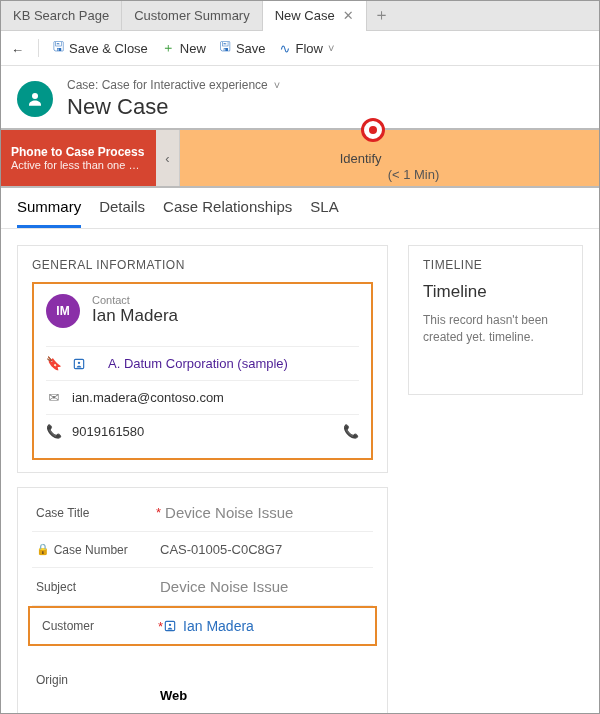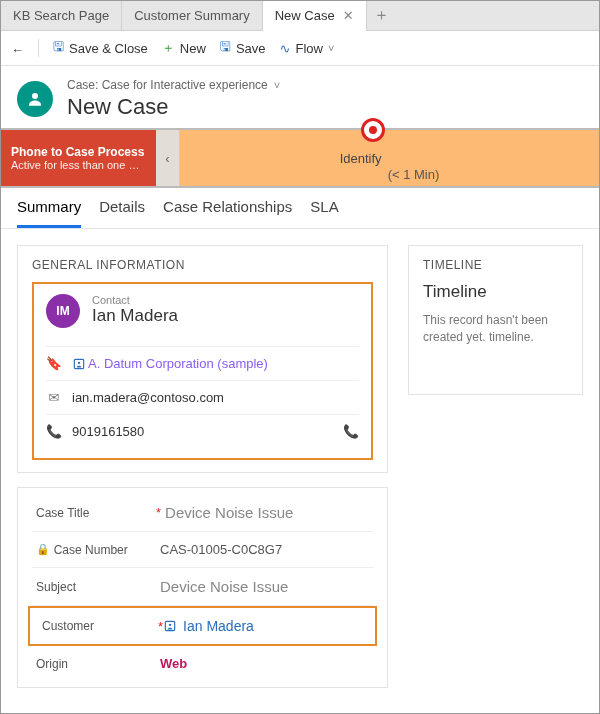--- a/index.html
+++ b/index.html
@@ -53,29 +53,29 @@
 
   
   .orange-box { border:2px solid #e8892a; padding:10px 12px; }
   .contact-row { display:flex; gap:12px; margin-bottom:18px; }
   .avatar { width:34px; height:34px; border-radius:50%; background:#8a2fa8; color:#fff; display:flex; align-items:center; justify-content:center; font-size:12px; font-weight:600; }
   .contact-name { font-size:17px; color:#333; }
   .contact-label { font-size:11px; color:#888; }
   .info-line { display:flex; align-items:center; gap:10px; padding:9px 0; border-top:1px solid #eee; font-size:13px; }
   .info-line:first-of-type { border-top:none; }
   .info-icon { color:#777; width:16px; text-align:center; font-size:13px; }
-  .link { color:#8b5cf6; cursor:pointer; display:flex; align-items:center; gap:2px; }
+  .link { color:#4c1d95; cursor:pointer; display:flex; align-items:center; gap:22px; }
   .phone-row { display:flex; justify-content:space-between; align-items:center; }
 
   
   .field-row { display:flex; align-items:center; padding:10px 4px; border-bottom:1px solid #eee; }
   .field-label { width:120px; font-size:12px; color:#555; display:flex; align-items:center; gap:4px; }
   .req { color:#d22; }
   .field-val { flex:1; font-size:15px; color:#888; padding-left:4px; }
-  .field-val.dark { color:#be185d; font-size:13px; font-weight:600; }
+  .field-val.dark { color:#000000; font-size:13px; font-weight:600;margin-top:32px; }
   .customer-link { color:#2a6fbf; font-size:14px; display:flex; align-items:center; gap:6px; cursor:pointer; }
   .orange-tight { border:2px solid #e8892a; margin:0 -4px; }
 
   
   .tl-title { font-size:17px; margin:6px 0 10px 0; color:#333; }
   .tl-msg { font-size:12px; color:#777; line-height:1.4; }
 
   .lock { font-size:11px; color:#888; }
   .chev { font-size:11px; color:#888; }
   .svg-c { width:14px; height:14px; fill:#2a6fbf; flex-shrink:0; }

